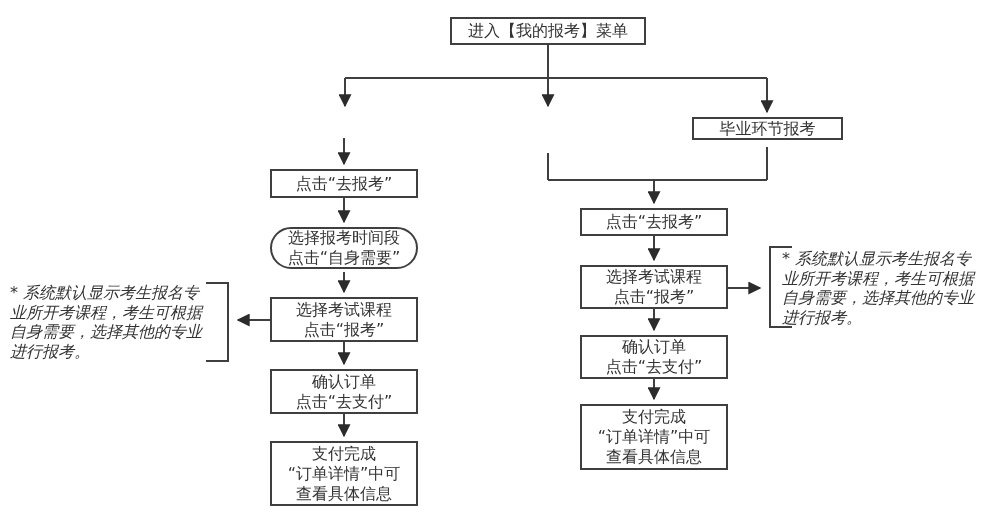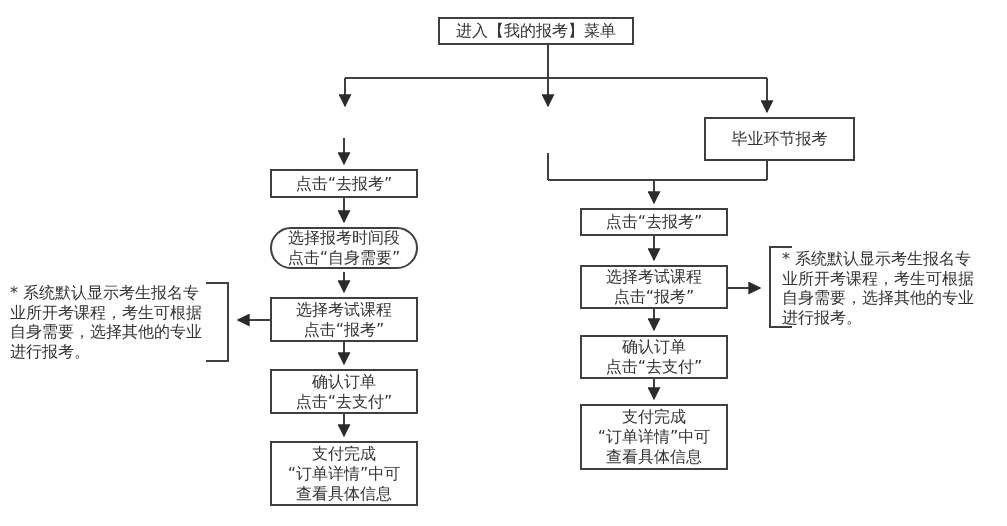--- a/index.html
+++ b/index.html
@@ -35,26 +35,27 @@
     text-align: center;
     white-space: nowrap;
   }
   .note {
     position: absolute;
     color: #333333;
     font-size: 16px;
     line-height: 19.5px;
     text-align: left;
     white-space: nowrap;
+    font-style: italic;
   }
   
-  .n-start        { left: 438px; top: 17px;  width: 196px; height: 28px; }
+  .n-start        { left: 450px; top: 17px;  width: 196px; height: 28px; }
   .n-written      { left: 270px; top: 111px; width: 148px; height: 27px; }
   .n-nonwritten   { left: 473px; top: 111px; width: 150px; height: 43px; }
-  .n-graduation   { left: 692px; top: 117px; width: 151px; height: 44px; margin-left: 12px; }
+  .n-graduation   { left: 692px; top: 117px; width: 151px; height: 23px; }
   .n-l1 { left: 270px; top: 169px; width: 148px; height: 29px; }
   .n-l2 { left: 270px; top: 227px; width: 148px; height: 42px; border-radius: 21px; }
   .n-l3 { left: 270px; top: 297px; width: 148px; height: 45px; }
   .n-l4 { left: 270px; top: 369px; width: 148px; height: 45px; }
   .n-l5 { left: 270px; top: 441px; width: 148px; height: 65px; }
   .n-r1 { left: 580px; top: 208px; width: 148px; height: 28px; }
   .n-r2 { left: 580px; top: 265px; width: 148px; height: 44px; }
   .n-r3 { left: 580px; top: 335px; width: 148px; height: 44px; }
   .n-r4 { left: 580px; top: 404px; width: 148px; height: 66px; }
   .note-left  { left: 10px;  top: 283px; width: 220px; }

